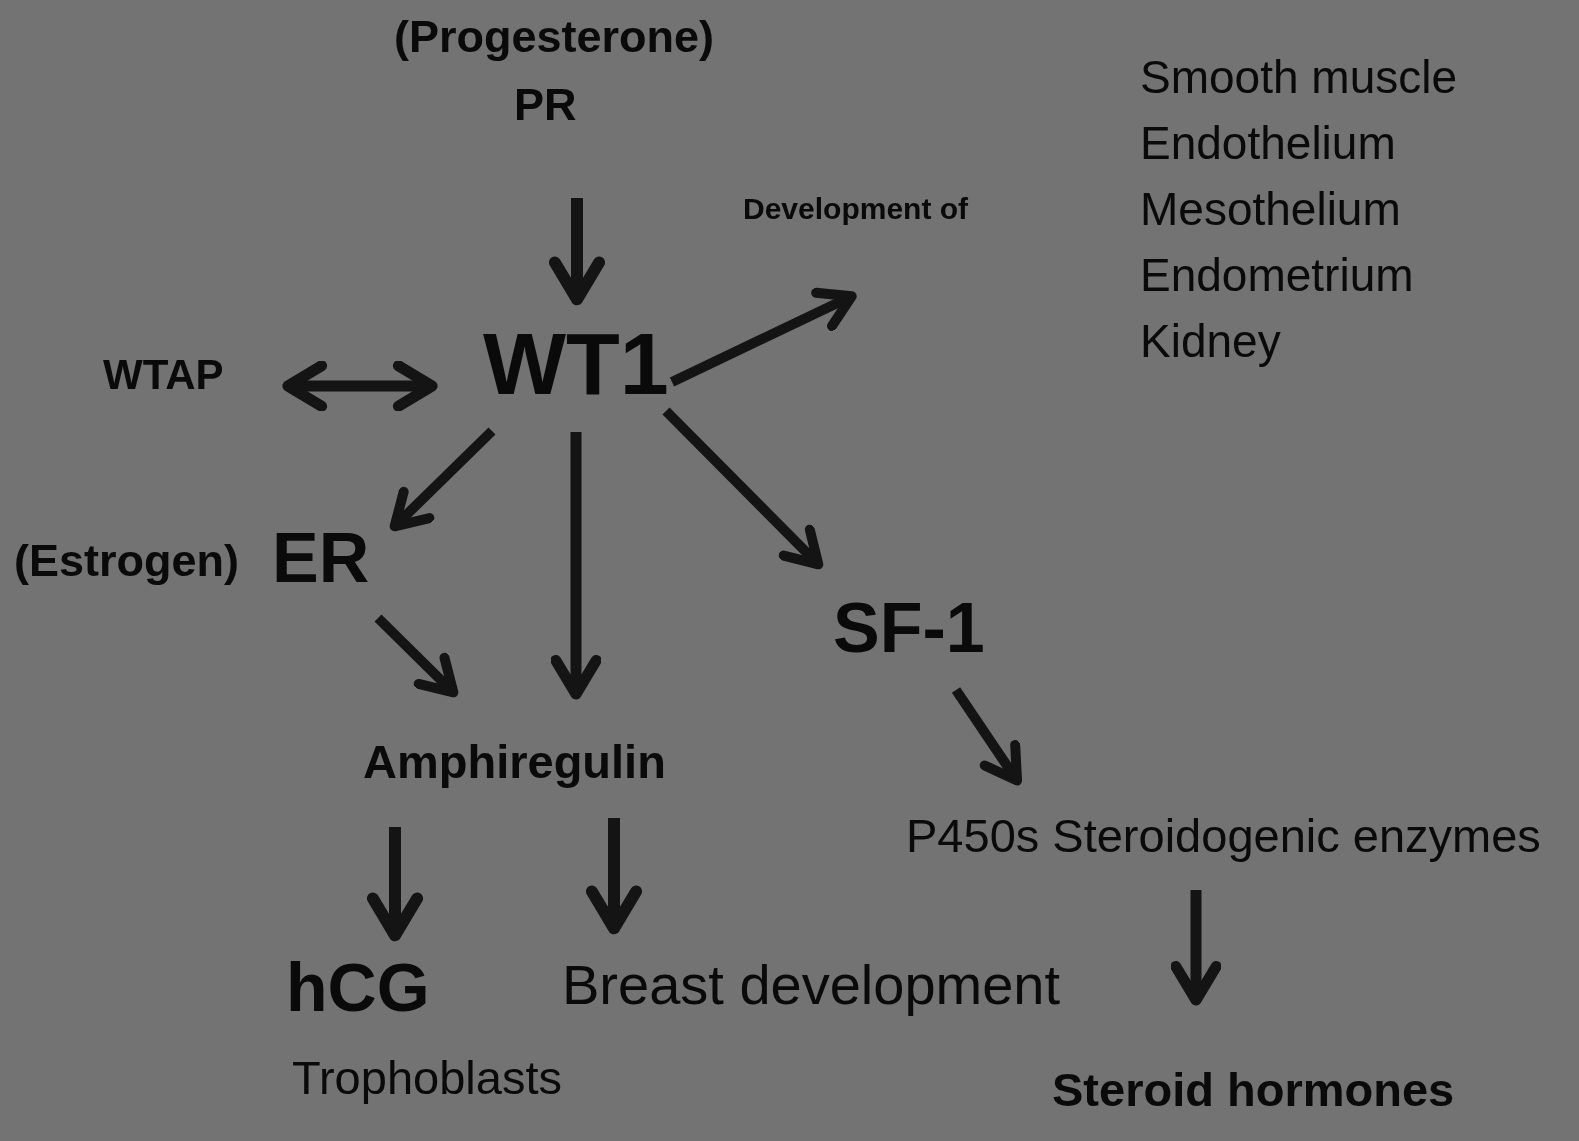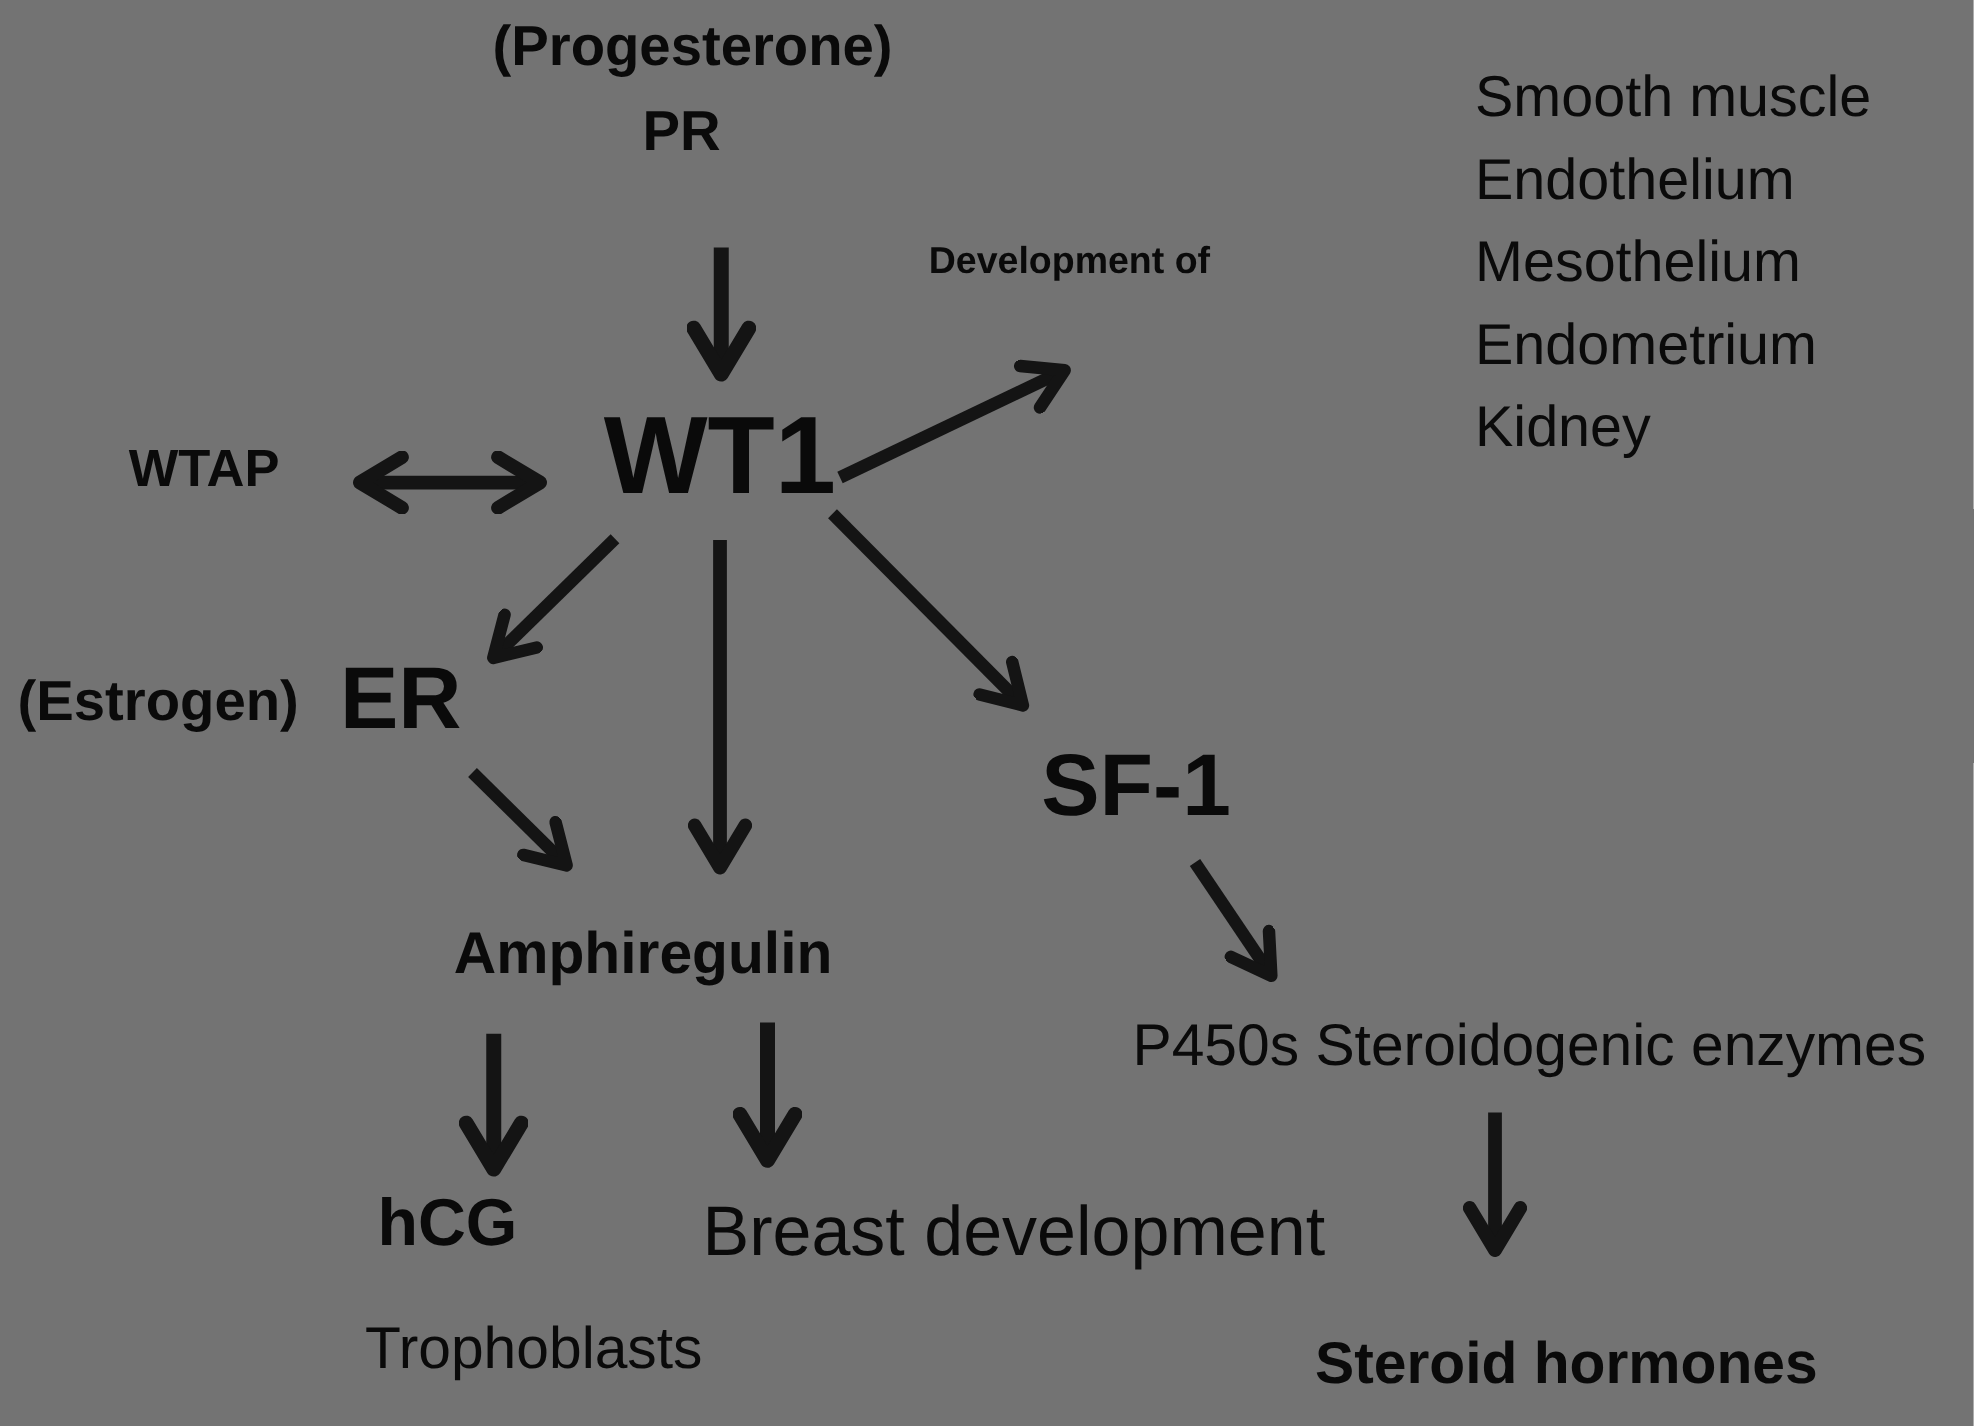--- a/index.html
+++ b/index.html
@@ -12,29 +12,29 @@
     color:#0a0a0a;
     overflow:hidden;
   }
   .lbl{position:absolute;white-space:nowrap;line-height:1.1;}
   .bold{font-weight:bold;}
 
   
   .progesterone{left:394px;top:12px;font-size:45px;}
   .pr{left:514px;top:80px;font-size:45px;}
   .development-of{left:743px;top:192px;font-size:30px;}
-  .tissue-list{position:absolute;left:1180px;top:44px;font-size:46px;line-height:66px;font-weight:normal;}
+  .tissue-list{position:absolute;left:1140px;top:44px;font-size:46px;line-height:66px;font-weight:normal;}
   .wtap{left:103px;top:352px;font-size:42px;}
   .wt1{left:483px;top:316px;font-size:88px;}
   .estrogen{left:14px;top:536px;font-size:45px;}
   .er{left:272px;top:520px;font-size:70px;}
   .sf1{left:833px;top:590px;font-size:70px;}
   .amphiregulin{left:363px;top:736px;font-size:47px;}
   .p450s{left:906px;top:810px;font-size:47px;font-weight:normal;}
-  .hcg{left:286px;top:950px;font-size:53px;margin-left:16px;}
+  .hcg{left:286px;top:950px;font-size:68px;}
   .trophoblasts{left:292px;top:1052px;font-size:47px;font-weight:normal;}
   .breast-dev{left:562px;top:954px;font-size:56px;font-weight:normal;}
   .steroid-hormones{left:1052px;top:1064px;font-size:47px;}
 
   .arrows{position:absolute;left:0;top:0;width:1579px;height:1141px;}
 </style>
 </head>
 <body>
 
 <div class="canvas">

